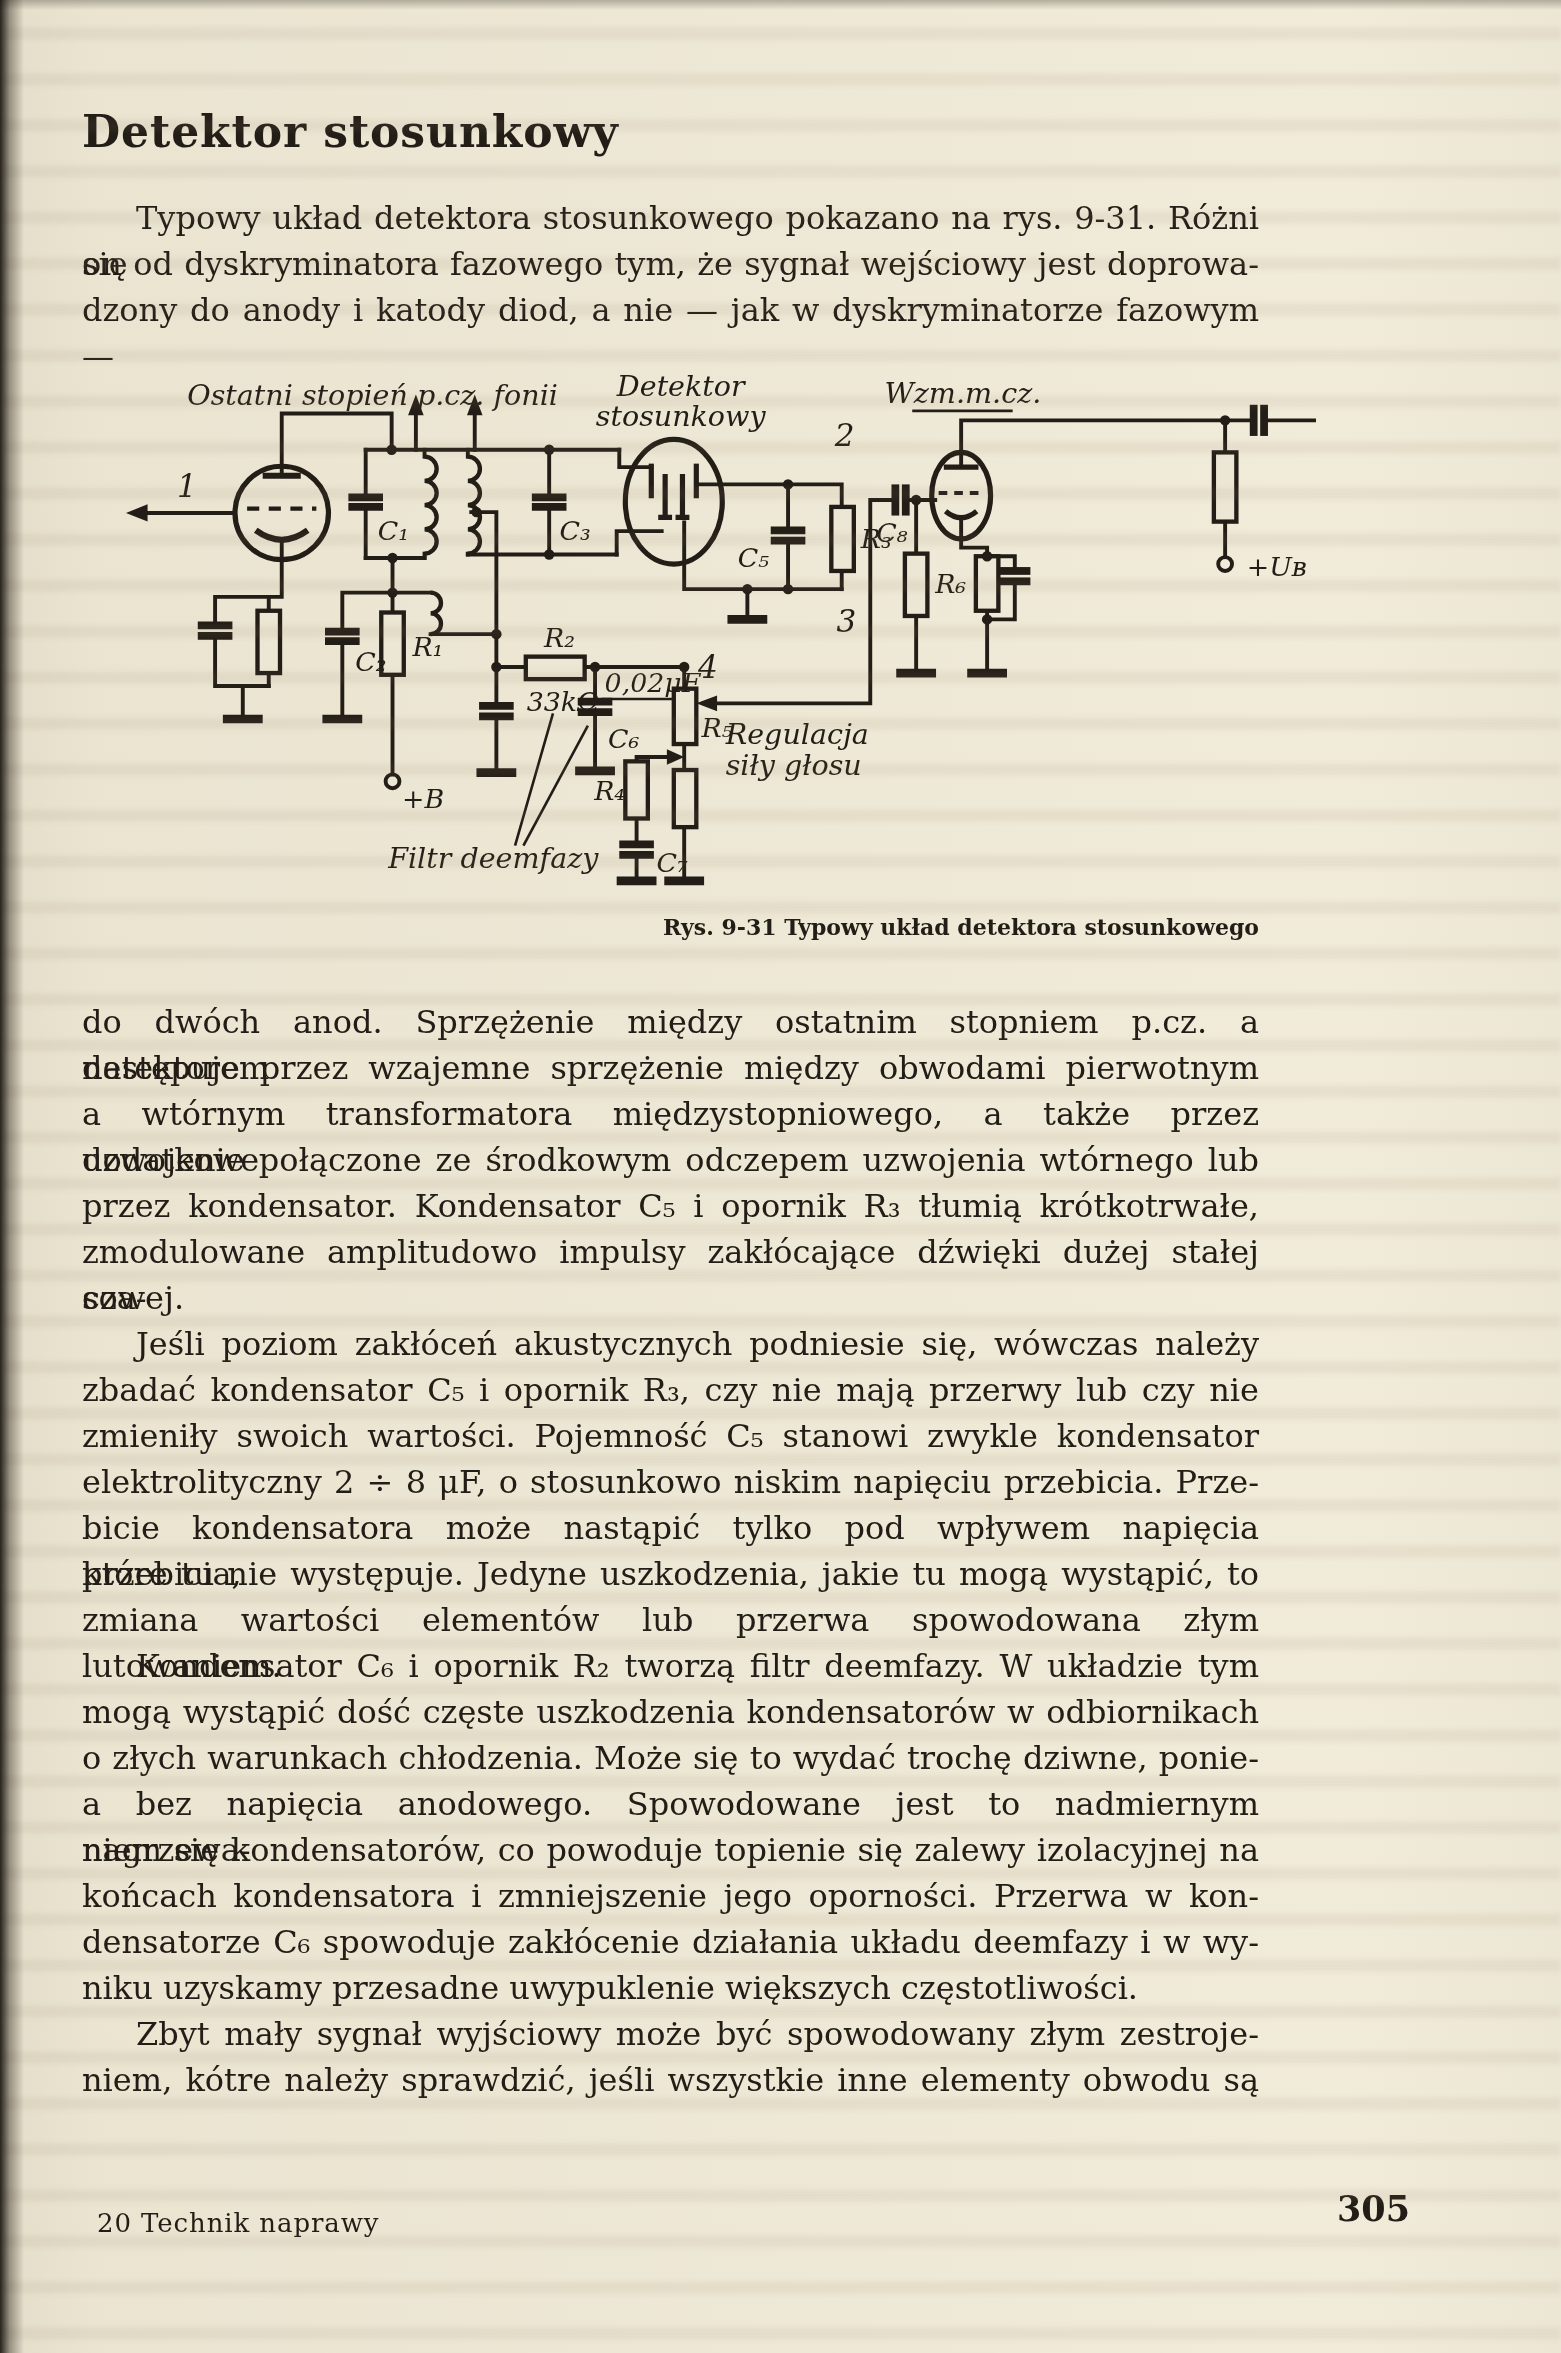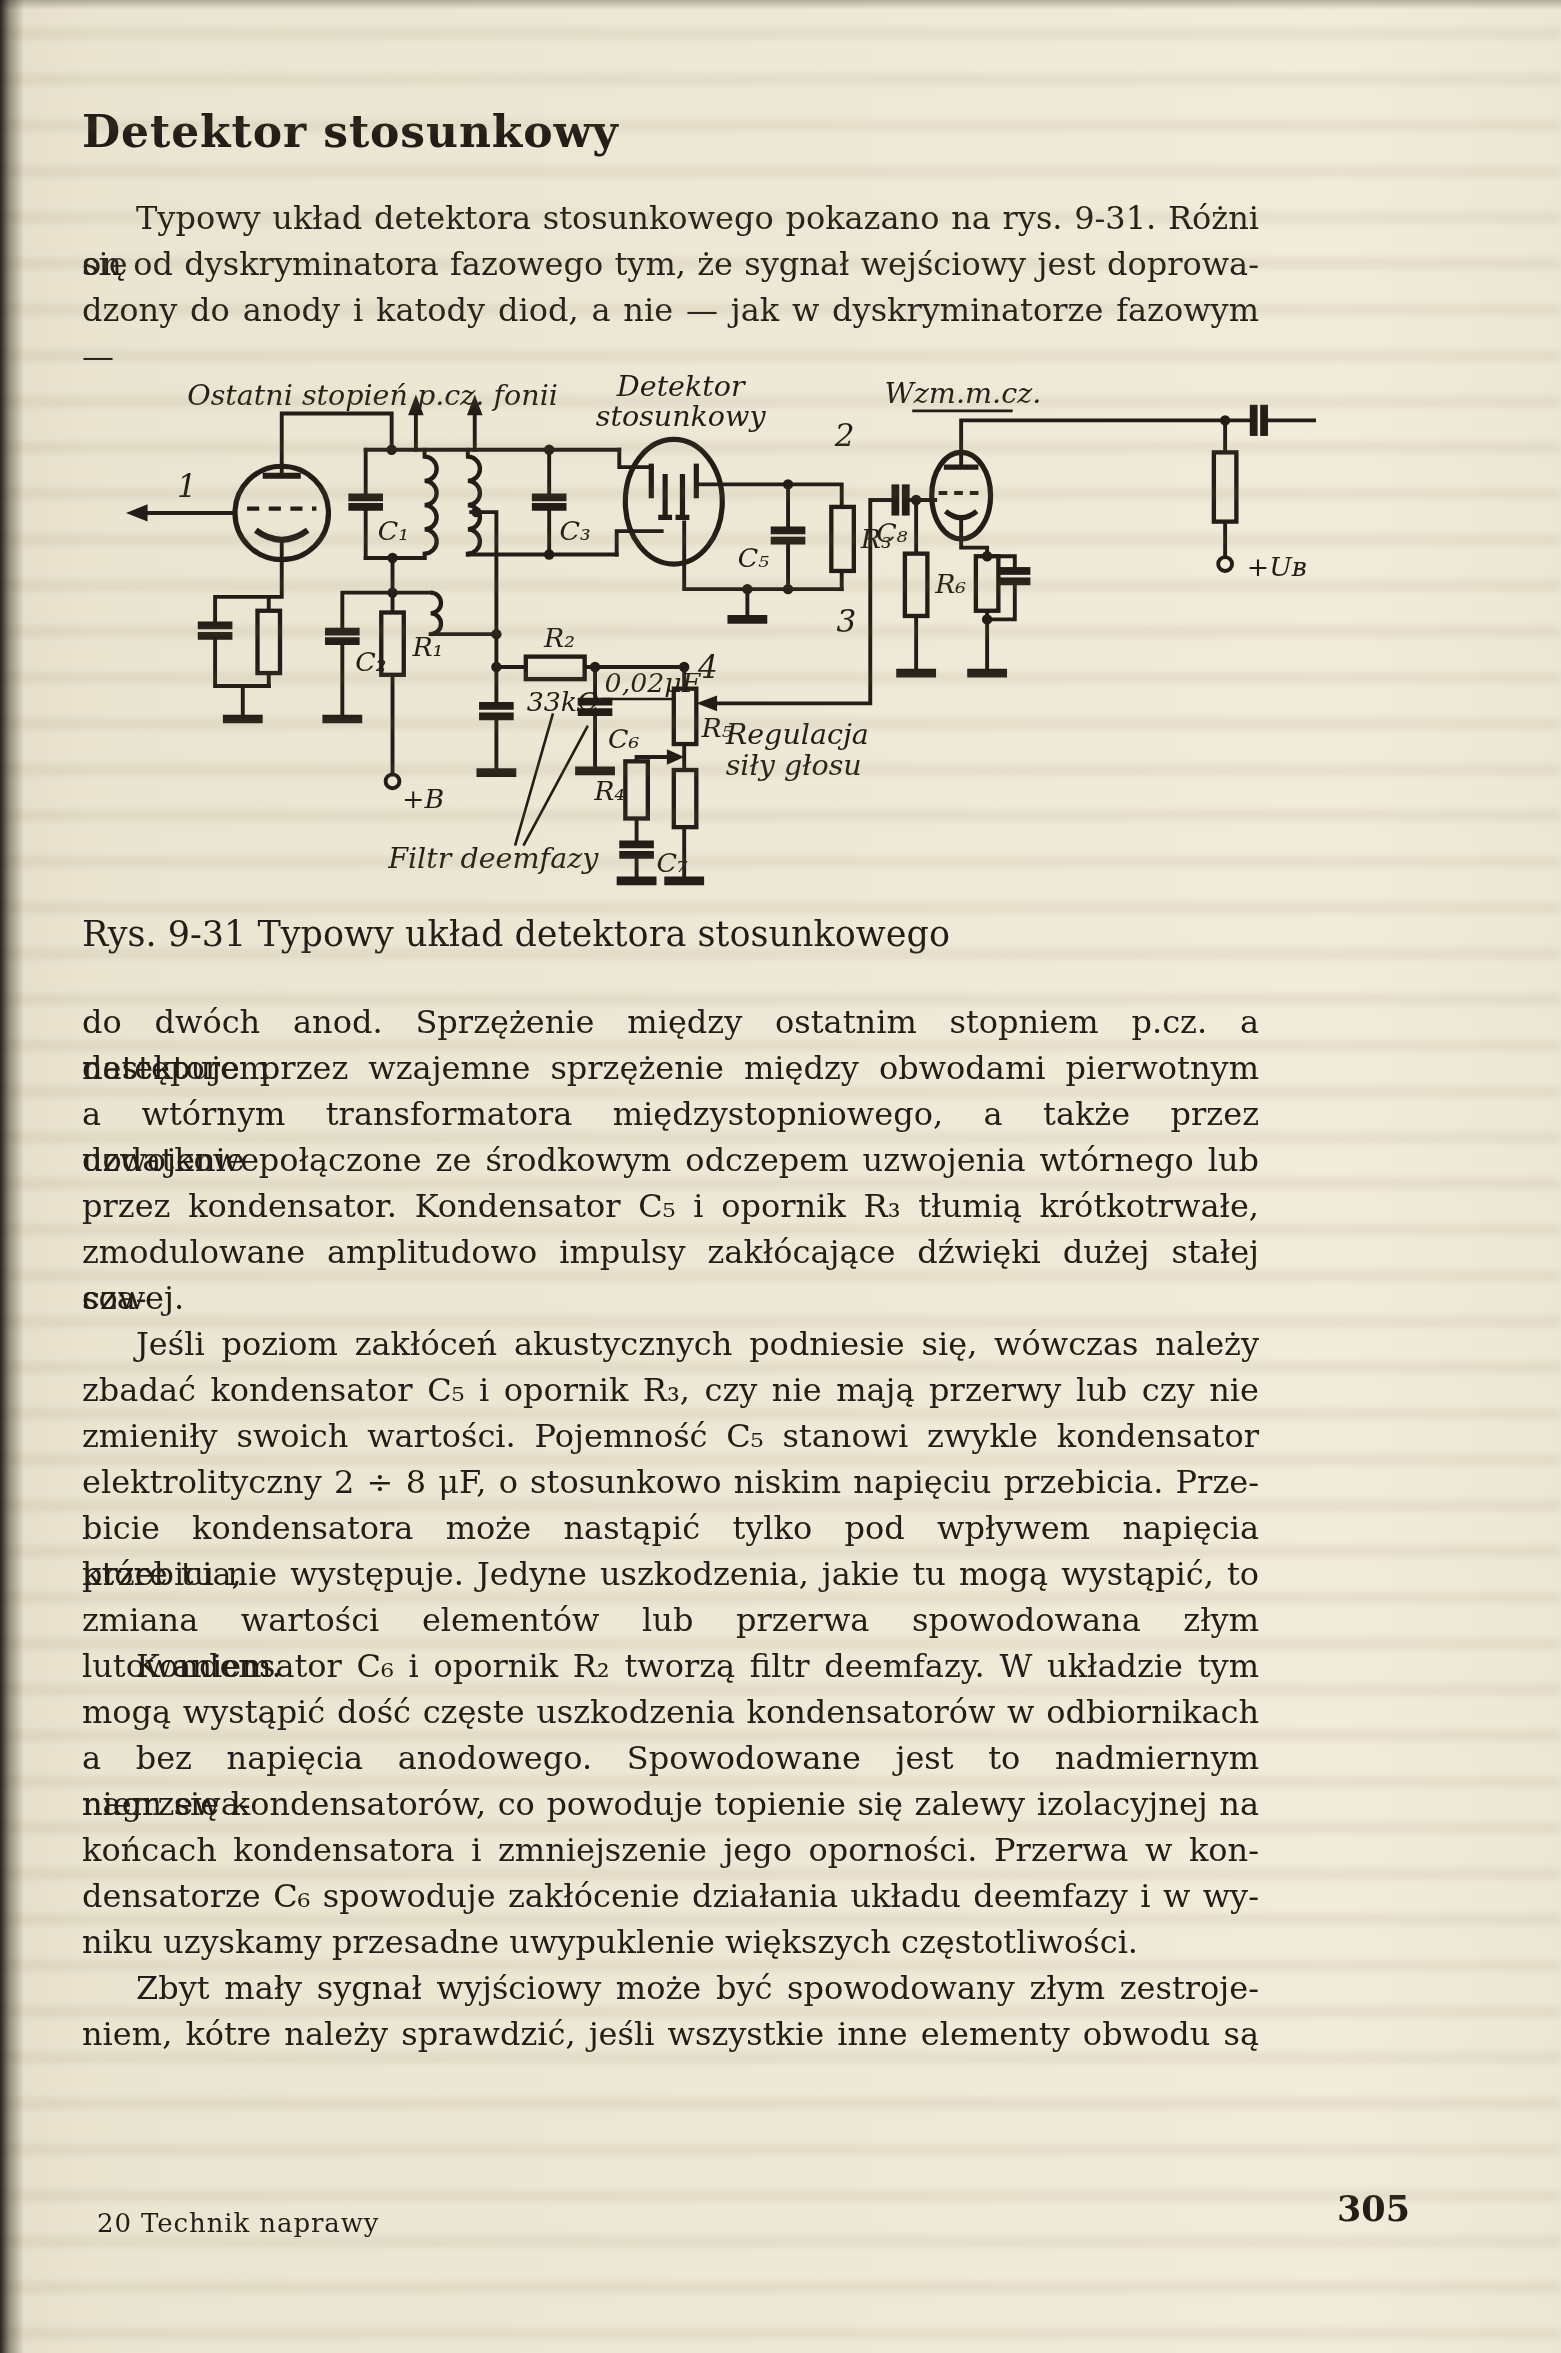--- a/index.html
+++ b/index.html
@@ -24,22 +24,22 @@
         rgba(141,129,101,0) 42px, rgba(141,129,101,0) 46px);
     filter:blur(2.1px);}
   .heading{position:absolute;left:82px;top:106px;font-size:44px;font-weight:bold;letter-spacing:0.9px;}
   .col{position:absolute;left:82px;width:1177px;}
   .tline{height:46px;line-height:46px;font-size:32px;
     text-align:justify;text-align-last:justify;white-space:normal;}
   .tline.nj{text-align-last:auto;}
   .tline.in{text-indent:54px;}
   #intro{top:195px;}
   #bodytext{top:999px;}
-  .caption{position:absolute;left:82px;top:914px;width:1177px;text-align:left;
-    font-size:35px;font-weight:normal;}
+  .caption{position:absolute;left:82px;top:914px;width:1177px;text-align:right;
+    font-size:22px;font-weight:bold;}
   .figure{position:absolute;left:87px;top:370px;width:1229px;height:530px;}
   .footer-left{position:absolute;left:97px;top:2208px;font-size:26px;letter-spacing:0.9px;}
   .pagenum{position:absolute;left:1337px;top:2148px;font-size:35px;font-weight:bold;margin-top:40px;}
   svg text{font-family:"DejaVu Serif", serif;fill:#221d16;}
   .hand{font-style:italic;font-size:33px;}
   .clabel{font-style:italic;font-size:31px;}
   .pt{font-style:italic;font-size:36px;}
 </style>
 </head>
 <body>
@@ -339,20 +339,21 @@
     <div class="tline nj">sowej.</div>
     <div class="tline in">Jeśli poziom zakłóceń akustycznych podniesie się, wówczas należy</div>
     <div class="tline">zbadać kondensator C₅ i opornik R₃, czy nie mają przerwy lub czy nie</div>
     <div class="tline">zmieniły swoich wartości. Pojemność C₅ stanowi zwykle kondensator</div>
     <div class="tline">elektrolityczny 2 ÷ 8 μF, o stosunkowo niskim napięciu przebicia. Prze-</div>
     <div class="tline">bicie kondensatora może nastąpić tylko pod wpływem napięcia przebicia,</div>
     <div class="tline">które tu nie występuje. Jedyne uszkodzenia, jakie tu mogą wystąpić, to</div>
     <div class="tline nj">zmiana wartości elementów lub przerwa spowodowana złym lutowaniem.</div>
     <div class="tline in">Kondensator C₆ i opornik R₂ tworzą filtr deemfazy. W układzie tym</div>
     <div class="tline">mogą wystąpić dość częste uszkodzenia kondensatorów w odbiornikach</div>
+    <div class="tline">o złych warunkach chłodzenia. Może się to wydać trochę dziwne, ponie-</div>
     <div class="tline">a bez napięcia anodowego. Spowodowane jest to nadmiernym nagrzewa-</div>
     <div class="tline">niem się kondensatorów, co powoduje topienie się zalewy izolacyjnej na</div>
     <div class="tline">końcach kondensatora i zmniejszenie jego oporności. Przerwa w kon-</div>
     <div class="tline">densatorze C₆ spowoduje zakłócenie działania układu deemfazy i w wy-</div>
     <div class="tline nj">niku uzyskamy przesadne uwypuklenie większych częstotliwości.</div>
     <div class="tline in">Zbyt mały sygnał wyjściowy może być spowodowany złym zestroje-</div>
     <div class="tline">niem, kótre należy sprawdzić, jeśli wszystkie inne elementy obwodu są</div>
   </div>
 
   <div class="footer-left">20 Technik naprawy</div>

